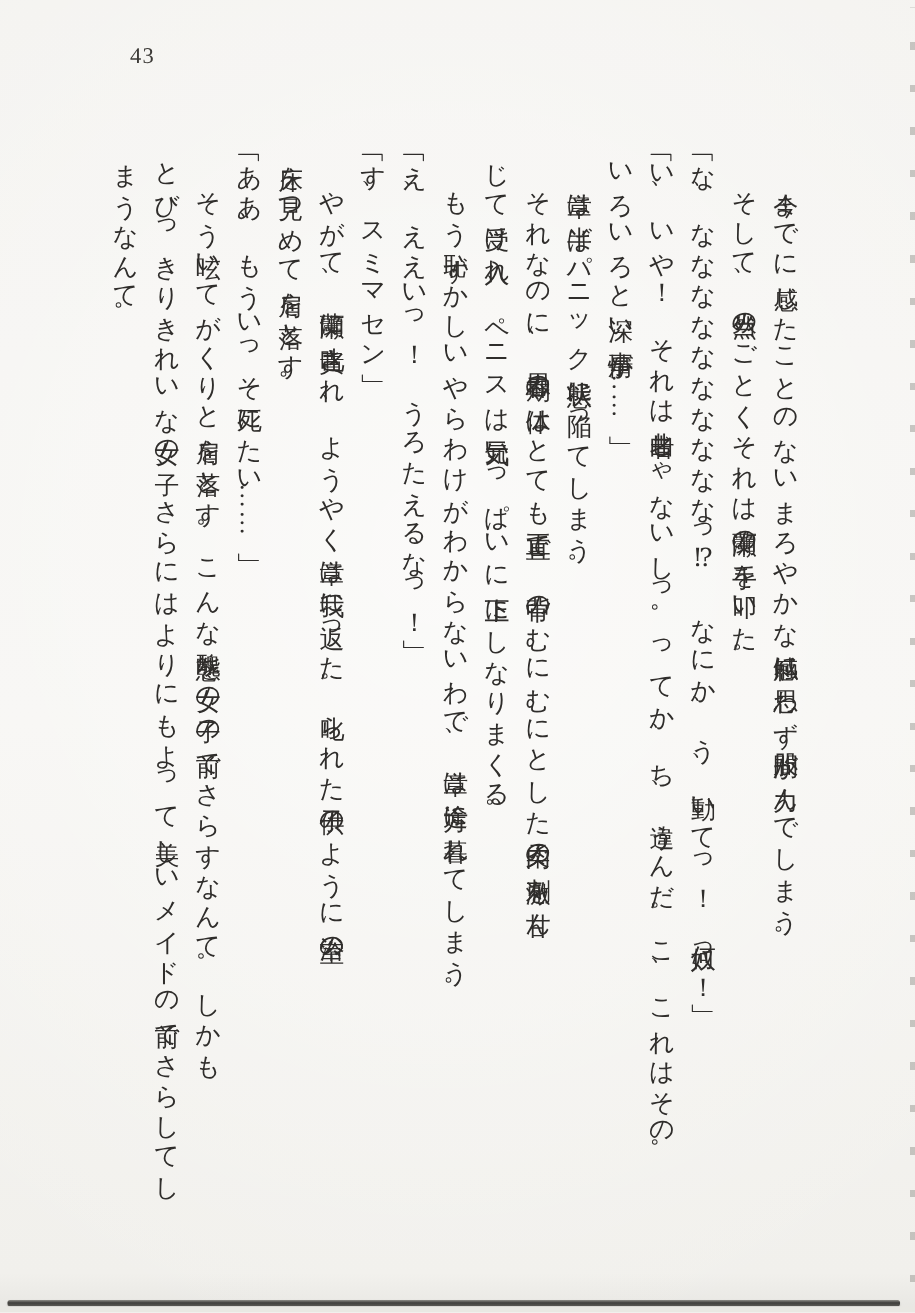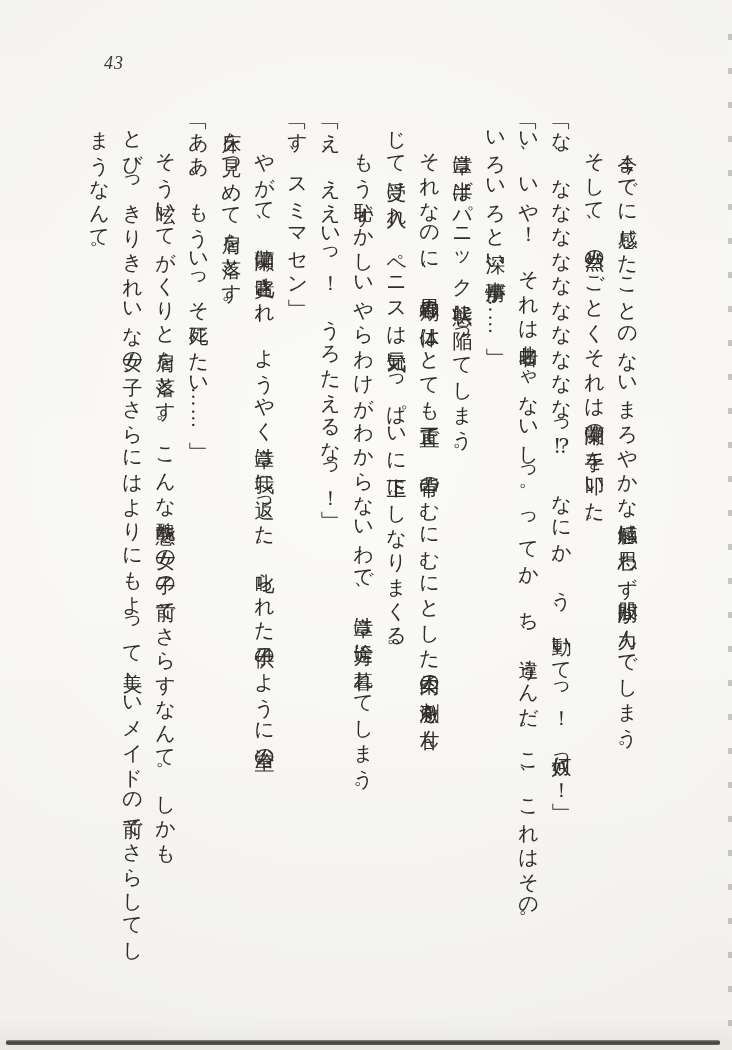--- a/index.html
+++ b/index.html
@@ -12,23 +12,22 @@
   body {
     position: relative;
     background:
       radial-gradient(ellipse 120% 90% at 48% 42%, rgba(255,255,255,0.55), rgba(0,0,0,0) 70%),
       linear-gradient(180deg, #f4f3f0 0%, #f6f5f2 55%, #f1f0ec 97%, #e7e6e2 100%);
     font-family: "Liberation Serif", "DejaVu Serif", serif;
   }
   .page-number {
     position: absolute;
     left: 104px;
-    top: 53px;
+    top: 34px;
     font-size: 18px;
-    font-style: italic;
     color: #3c3a37;
     letter-spacing: 1px;
   }
   .text-block {
     position: absolute;
     top: 117px;
     right: 88px;
     height: 848px;
     writing-mode: vertical-rl;
     text-orientation: mixed;

